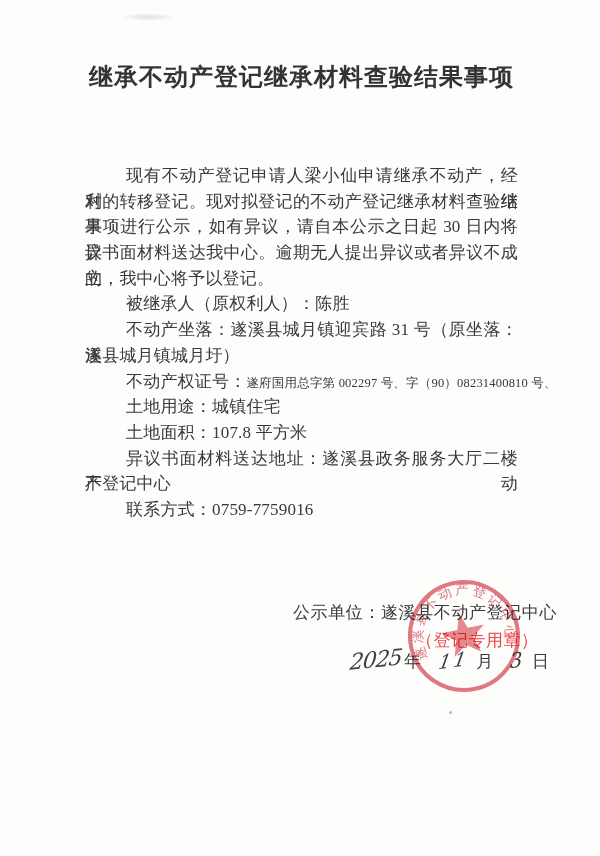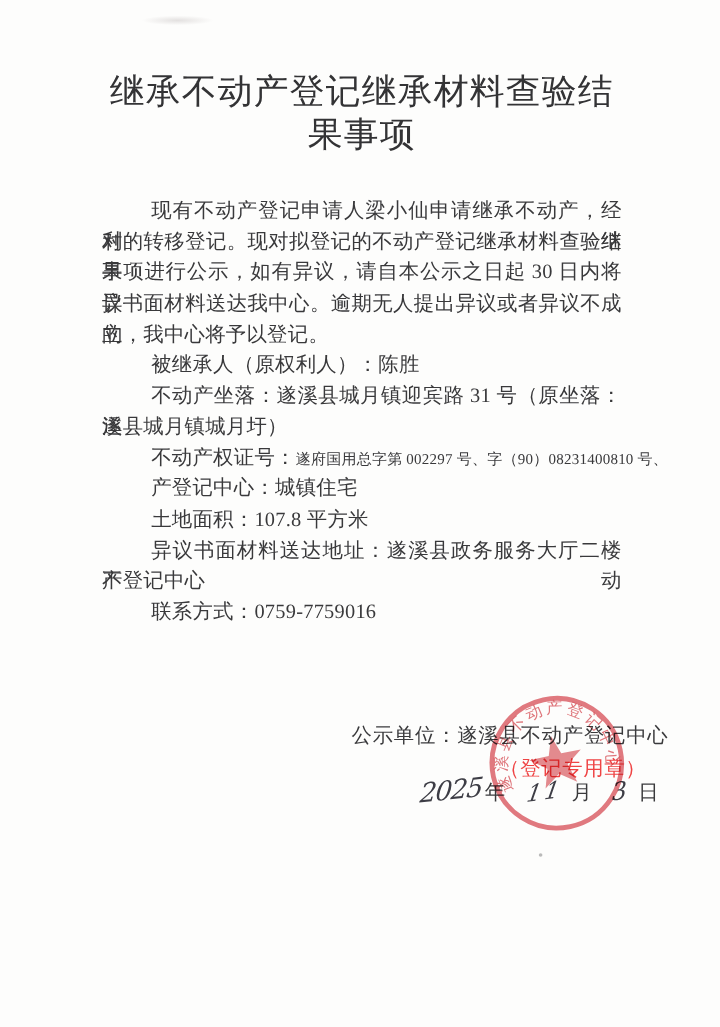--- a/index.html
+++ b/index.html
@@ -17,23 +17,23 @@
   }
   
   .content{
     position:absolute;
     left:85px;top:0;
     width:433px;
   }
   .title{
     text-align:center;
     font-family:"Liberation Sans","DejaVu Sans",sans-serif;
-    font-weight:normal;
+    font-weight:bold;
     color:#333335;
-    font-size:29px;
+    font-size:24px;
     line-height:36px;
     letter-spacing:1px;
   }
   .title-block{margin-top:59px;}
   
   .body-block{
     position:absolute;
     left:85px;top:163px;
     width:433px;
     font-size:17px;
@@ -127,21 +127,21 @@
   <div class="body-block">
       <div class="bodyline fill indent"><span>现有不动产登记申请人梁小仙申请继承不动产，经对继</span></div>
       <div class="bodyline fill"><span>利的转移登记。现对拟登记的不动产登记继承材料查验结果</span></div>
       <div class="bodyline fill"><span>事项进行公示，如有异议，请自本公示之日起 30 日内将异</span></div>
       <div class="bodyline fill"><span>议书面材料送达我中心。逾期无人提出异议或者异议不成立</span></div>
       <div class="bodyline"><span>的，我中心将予以登记。</span></div>
       <div class="bodyline indent"><span>被继承人（原权利人）：陈胜</span></div>
       <div class="bodyline fill indent"><span>不动产坐落：遂溪县城月镇迎宾路 31 号（原坐落：遂</span></div>
       <div class="bodyline"><span>溪县城月镇城月圩）</span></div>
       <div class="bodyline indent"><span>不动产权证号：</span><span class="small">遂府国用总字第 002297 号、字（90）08231400810 号、</span></div>
-      <div class="bodyline indent"><span>产登记中心：城镇住宅</span></div>
+      <div class="bodyline indent"><span>土地用途：城镇住宅</span></div>
       <div class="bodyline indent"><span>土地面积：107.8 平方米</span></div>
       <div class="bodyline fill indent"><span>异议书面材料送达地址：遂溪县政务服务大厅二楼不动</span></div>
       <div class="bodyline"><span>产登记中心</span></div>
       <div class="bodyline indent"><span>联系方式：0759-7759016</span></div>
     </div>
 
   <div class="sig-unit">公示单位：遂溪县不动产登记中心</div>
 
   <div class="sig-note">（登记专用章）</div>
 

